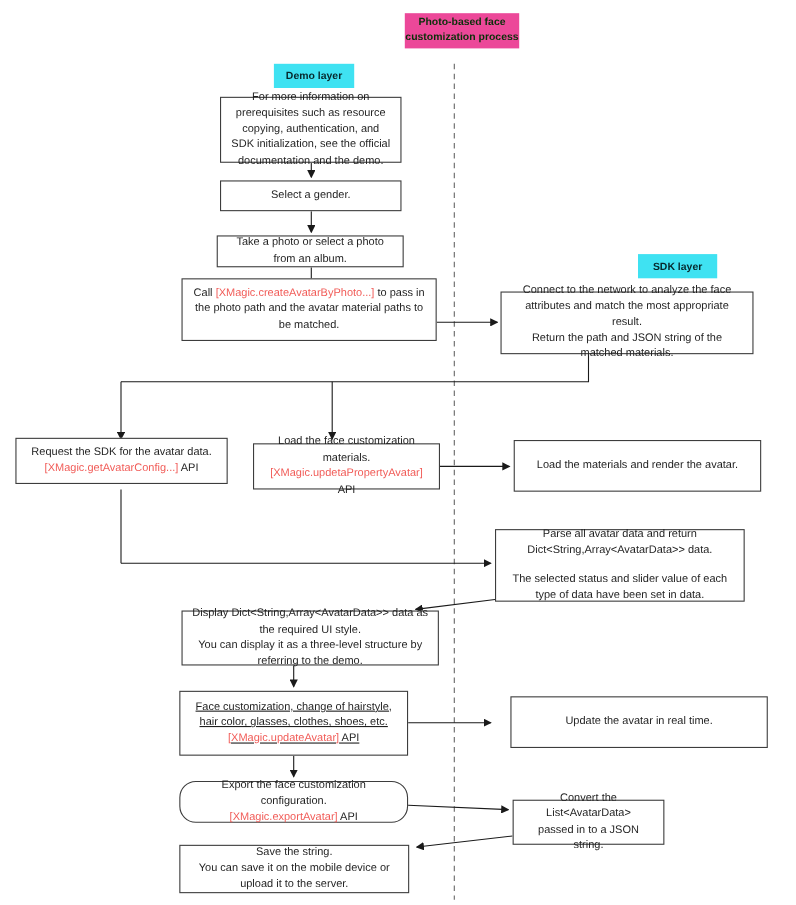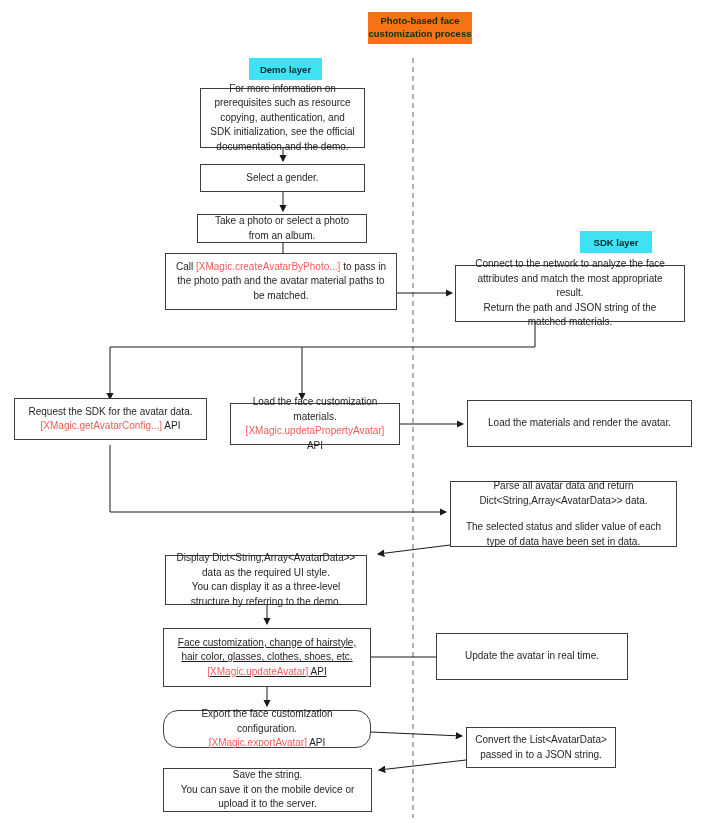--- a/index.html
+++ b/index.html
@@ -9,21 +9,21 @@
   }
   .node{
     position:absolute;background:#ffffff;border:1px solid #3d3d3d;
     display:flex;flex-direction:column;align-items:center;justify-content:center;
     text-align:center;font-size:10px;line-height:1.45;padding:3px 8px;box-sizing:border-box;
   }
   .label{
     position:absolute;display:flex;align-items:center;justify-content:center;
     text-align:center;font-weight:bold;font-size:9.5px;box-sizing:border-box;
   }
-  .title-box{background:#f97316;color:#083008;line-height:1.35;}
+  .title-box{background:#ec4899;color:#083008;line-height:1.35;}
   .layer-box{background:#3fe2f2;color:#06272b;text-align:right;}
   .api{color:#f15c58;}
   .para + .para{margin-top:12px;}
   svg.connectors{position:absolute;left:0;top:0;pointer-events:none;}
 </style>
 </head>
 <body>
 
 <div id="stage">
 
@@ -109,40 +109,40 @@
 
   <div class="node" style="left:467px;top:400px;width:225px;height:47px;">
     <span>Load the materials and render the avatar.</span>
   </div>
 
   <div class="node" style="left:450px;top:481px;width:227px;height:66px;">
     <span class="para">Parse all avatar data and return Dict&lt;String,Array&lt;AvatarData&gt;&gt; data.</span>
     <span class="para">The selected status and slider value of each type of data have been set in data.</span>
   </div>
 
-  <div class="node" style="left:165px;top:555px;width:202px;height:50px;align-items:center;">
+  <div class="node" style="left:165px;top:555px;width:234px;height:50px;align-items:center;">
     <span>Display Dict&lt;String,Array&lt;AvatarData&gt;&gt; data as the required UI style.</span>
     <span>You can display it as a three-level structure by referring to the demo.</span>
   </div>
 
   <div class="node" style="left:163px;top:628px;width:208px;height:59px;text-decoration:underline;">
     <span>Face customization, change of hairstyle, hair color, glasses, clothes, shoes, etc.</span>
     <span><span class="api">[XMagic.updateAvatar]</span><span> API</span></span>
   </div>
 
-  <div class="node" style="left:436px;top:633px;width:192px;height:47px;">
+  <div class="node" style="left:464px;top:633px;width:234px;height:47px;">
     <span>Update the avatar in real time.</span>
   </div>
 
   <div class="node" style="left:163px;top:710px;width:208px;height:38px;border-radius:15px;">
     <span>Export the face customization configuration.</span>
     <span><span class="api">[XMagic.exportAvatar]</span><span> API</span></span>
   </div>
 
-  <div class="node" style="left:466px;top:727px;width:150px;height:41px;">
+  <div class="node" style="left:466px;top:727px;width:138px;height:41px;">
     <span>Convert the List&lt;AvatarData&gt;</span>
     <span>passed in to a JSON string.</span>
   </div>
 
   <div class="node" style="left:163px;top:768px;width:209px;height:44px;">
     <span>Save the string.</span>
     <span>You can save it on the mobile device or upload it to the server.</span>
   </div>
 
 </div>

